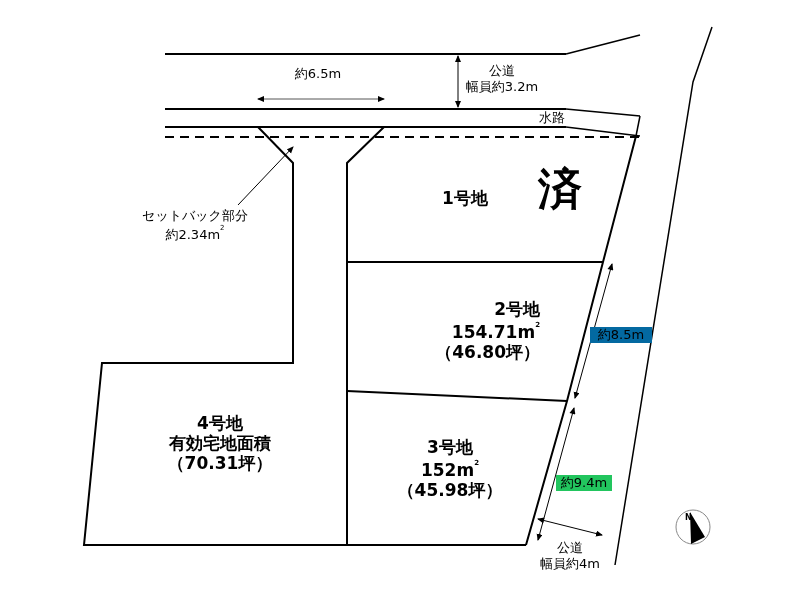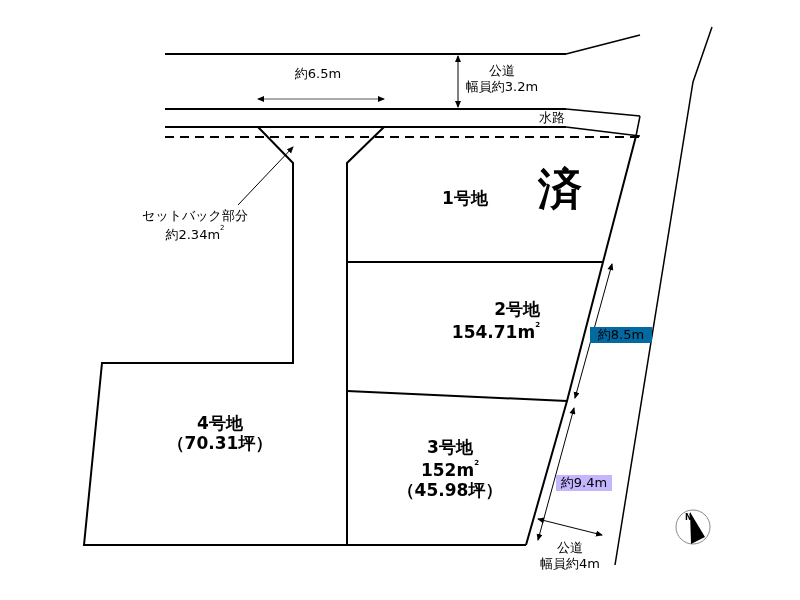--- a/index.html
+++ b/index.html
@@ -85,33 +85,35 @@
   <div>セットバック部分</div>
   <div><span>約2.34</span><span class="sq"><span>m</span><sup>2</sup></span></div>
 </div>
 
 <div class="lbl lot-lbl" style="left:430px; top:188px; width:70px;">1号地</div>
 <div class="lbl sold" style="left:530px; top:165px; width:60px;">済</div>
 
 <div class="lbl lot-lbl" style="left:400px; top:299px; width:140px;text-align:right;">
   <div>2号地</div>
   <div><span>154.71</span><span class="sq"><span>m</span><sup>2</sup></span></div>
+  <div>（46.80坪）</div>
 </div>
 
 <div class="lbl small" style="left:590px; top:327px; width:62px; background:#0369a1;">約8.5m</div>
 
 <div class="lbl lot-lbl" style="left:380px; top:437px; width:140px;">
   <div>3号地</div>
   <div><span>152</span><span class="sq"><span>m</span><sup>2</sup></span></div>
   <div>（45.98坪）</div>
 </div>
 
-<div class="lbl small" style="left:556px; top:475px; width:56px; background:#c4b5fd;">約9.4m</div>
+<div class="lbl small" style="left:556px; top:475px; width:56px; background:#22c55e;">約9.4m</div>
 
 <div class="lbl lot-lbl" style="left:130px; top:413px; width:180px;">
   <div>4号地</div>
+  <div>有効宅地面積</div>
   <div>（70.31坪）</div>
 </div>
 
 <div class="lbl small" style="left:525px; top:540px; width:90px;">
   <div>公道</div>
   <div>幅員約4m</div>
 </div>
 
 </body></html>

